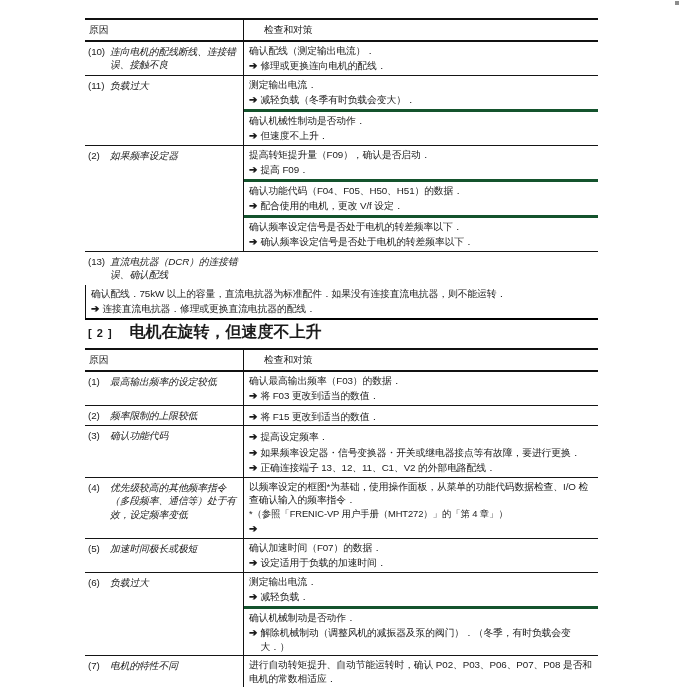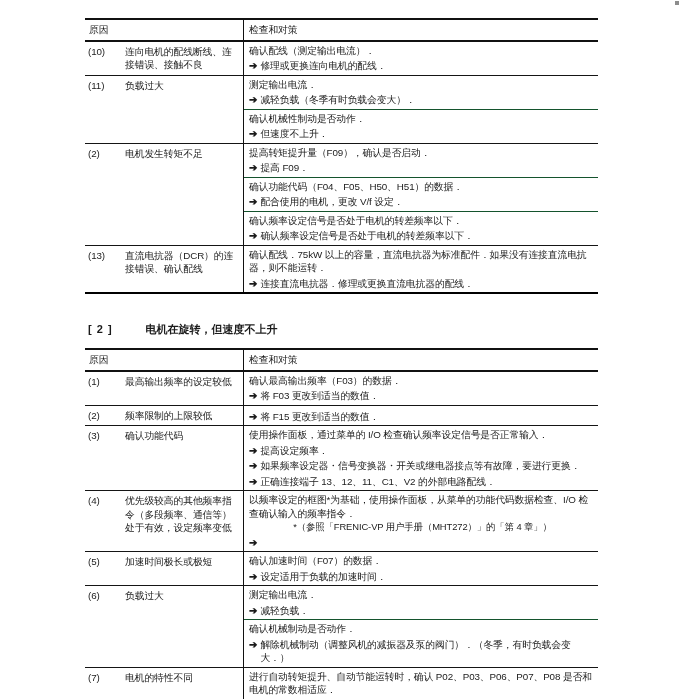--- a/index.html
+++ b/index.html
@@ -17,59 +17,59 @@
   }
   .doc-table {
     position: absolute;
     left: 85px;
     width: 513px;
     border-top: 2px solid #111;
   }
   .doc-table.t1 { top: 18px; }
   .doc-table.t2 { top: 348px; }
   .row { display: flex; border-bottom: 1.5px solid #151515; }
-  .doc-table.t1 .row:last-child { border-bottom: 2.5px solid #000; }
+  .doc-table.t1 .row:last-child { border-bottom: 2.5px solid #000; flex-direction: column; }
   .doc-table.t2 .row:last-child { border-bottom: none; }
   .row.head { border-bottom: 2px solid #111; }
   .cause {
     width: 158px;
     flex: none;
     padding: 3px 4px 3px 3px;
     display: flex;
     align-items: flex-start;
     line-height: 13.5px;
   }
-  .cause .num { flex: none; min-width: 22px; margin-right: 15px; }
-  .cause .ctext { flex: 1; }
+  .cause .num { flex: none; min-width: 22px; margin-right: 0; }
+  .cause .ctext { flex: 1; font-style: italic; }
   .checks { flex: 1; border-left: 1px solid #111; min-width: 0; }
   .hcell { padding: 3px 4px; line-height: 13.5px; }
-  .row.head .checks { padding: 3px 4px 3px 5px; }
+  .row.head .checks { padding: 3px 4px 3px 20px; }
   .subcell { padding: 2px 2px 2px 5px; }
-  .subcell + .subcell { border-top: 1px solid #14532d; }
+  .subcell + .subcell { border-top: 3px solid #14532d; }
   .line { line-height: 13.5px; }
   .line.a { display: flex; align-items: flex-start; margin-top: 2px; }
   .line.a .arr {
     flex: none;
     font-weight: 700;
     margin-right: 3px;
     font-size: 10px;
     letter-spacing: 0;
   }
-  .line.n { text-align: center; font-size: 9.4px; }
+  .line.n { text-align: left; font-size: 9.4px; }
   .section-heading {
     position: absolute;
     left: 88px;
     top: 322px;
     display: flex;
     align-items: baseline;
     gap: 17px;
     font-weight: 700;
   }
   .section-heading .sec-label { font-size: 11px; letter-spacing: 1px; }
-  .section-heading .sec-title { font-size: 11px; letter-spacing: 0; margin-left: 16px; }
+  .section-heading .sec-title { font-size: 16px; letter-spacing: 0; }
   .artifact {
     position: absolute;
     left: 675px;
     top: 1px;
     width: 4px;
     height: 4px;
     background: #8d8d8d;
   }
 </style>
 </head>
@@ -114,21 +114,21 @@
             <div class="line a">
               <span class="arr">➔</span>
               <span>但速度不上升．</span>
             </div>
           </div>
         </div>
       </div>
       <div class="row">
         <div class="cause">
           <span class="num">(2)</span>
-          <span class="ctext">电机发生转矩不足</span>
+          <span class="ctext">如果频率设定器</span>
         </div>
         <div class="checks">
           <div class="subcell">
             <div class="line t">提高转矩提升量（F09），确认是否启动．</div>
             <div class="line a">
               <span class="arr">➔</span>
               <span>提高 F09．</span>
             </div>
           </div>
           <div class="subcell">
@@ -203,21 +203,20 @@
           </div>
         </div>
       </div>
       <div class="row">
         <div class="cause">
           <span class="num">(3)</span>
           <span class="ctext">确认功能代码</span>
         </div>
         <div class="checks">
           <div class="subcell">
-            <div class="line t">使用操作面板，通过菜单的 I/O 检查确认频率设定信号是否正常输入．</div>
             <div class="line a">
               <span class="arr">➔</span>
               <span>提高设定频率．</span>
             </div>
             <div class="line a">
               <span class="arr">➔</span>
               <span>如果频率设定器・信号变换器・开关或继电器接点等有故障，要进行更换．</span>
             </div>
             <div class="line a">
               <span class="arr">➔</span>

